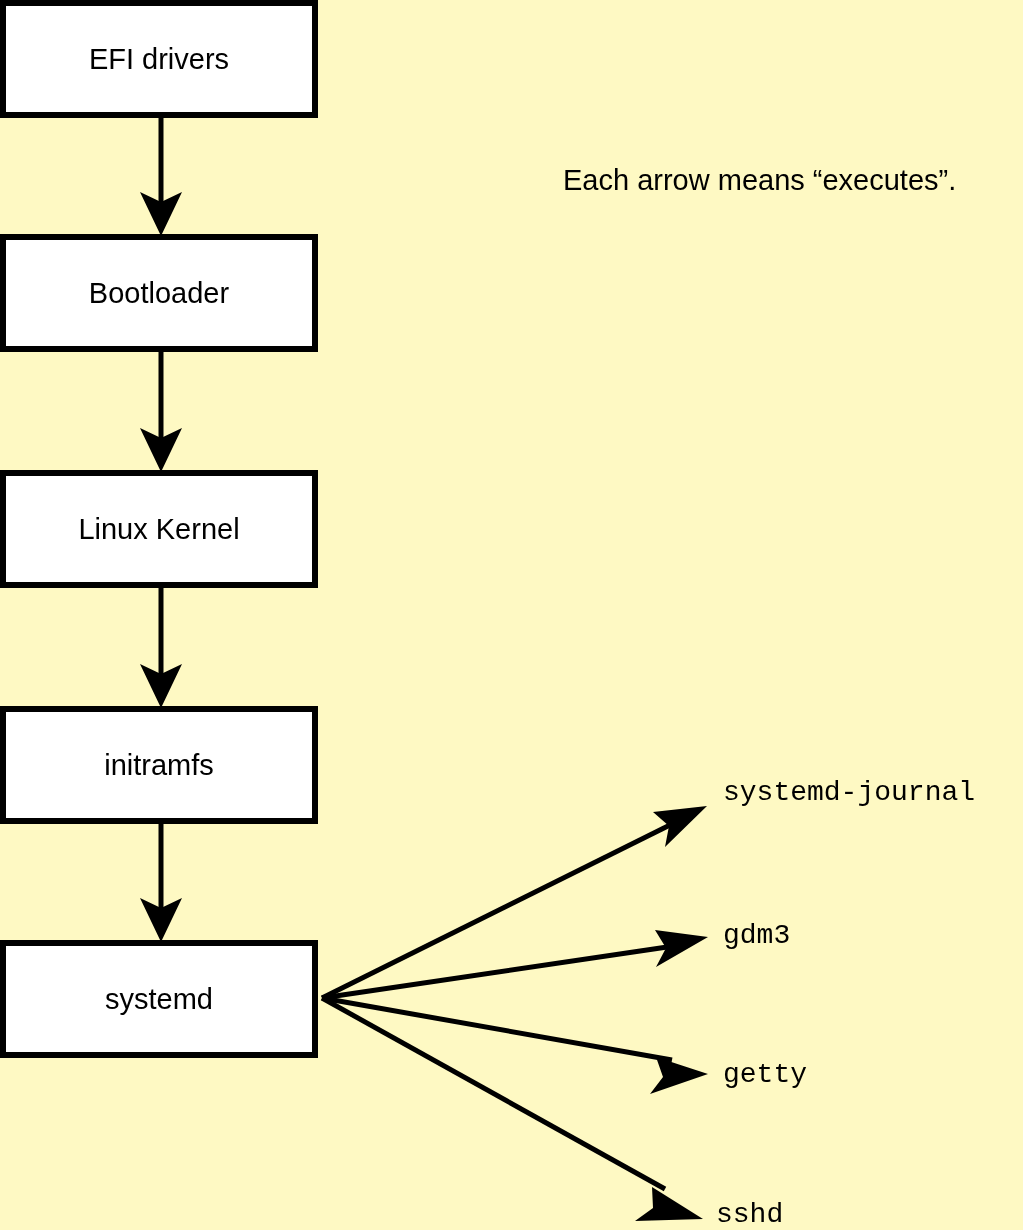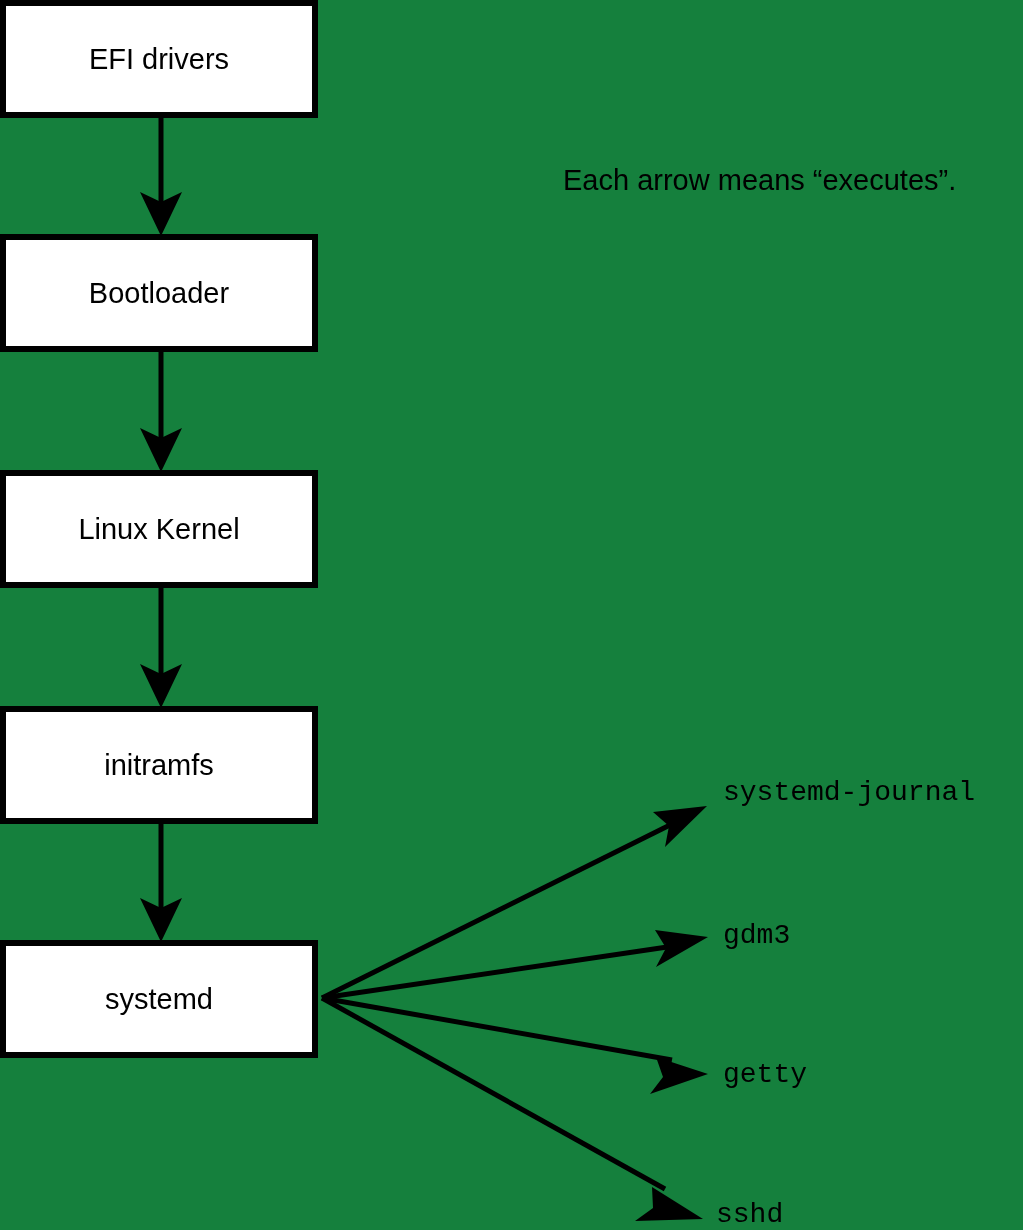--- a/index.html
+++ b/index.html
@@ -9,21 +9,21 @@
     background: #ffffff;
   }
   body {
     font-family: "Liberation Sans", sans-serif;
     -webkit-font-smoothing: antialiased;
   }
   #canvas {
     position: relative;
     width: 1023px;
     height: 1230px;
-    background: #15803d;
+    background: #fef9c3;
     overflow: hidden;
   }
   #diagram-svg {
     position: absolute;
     left: 0;
     top: 0;
     width: 1023px;
     height: 1230px;
     display: block;
   }

